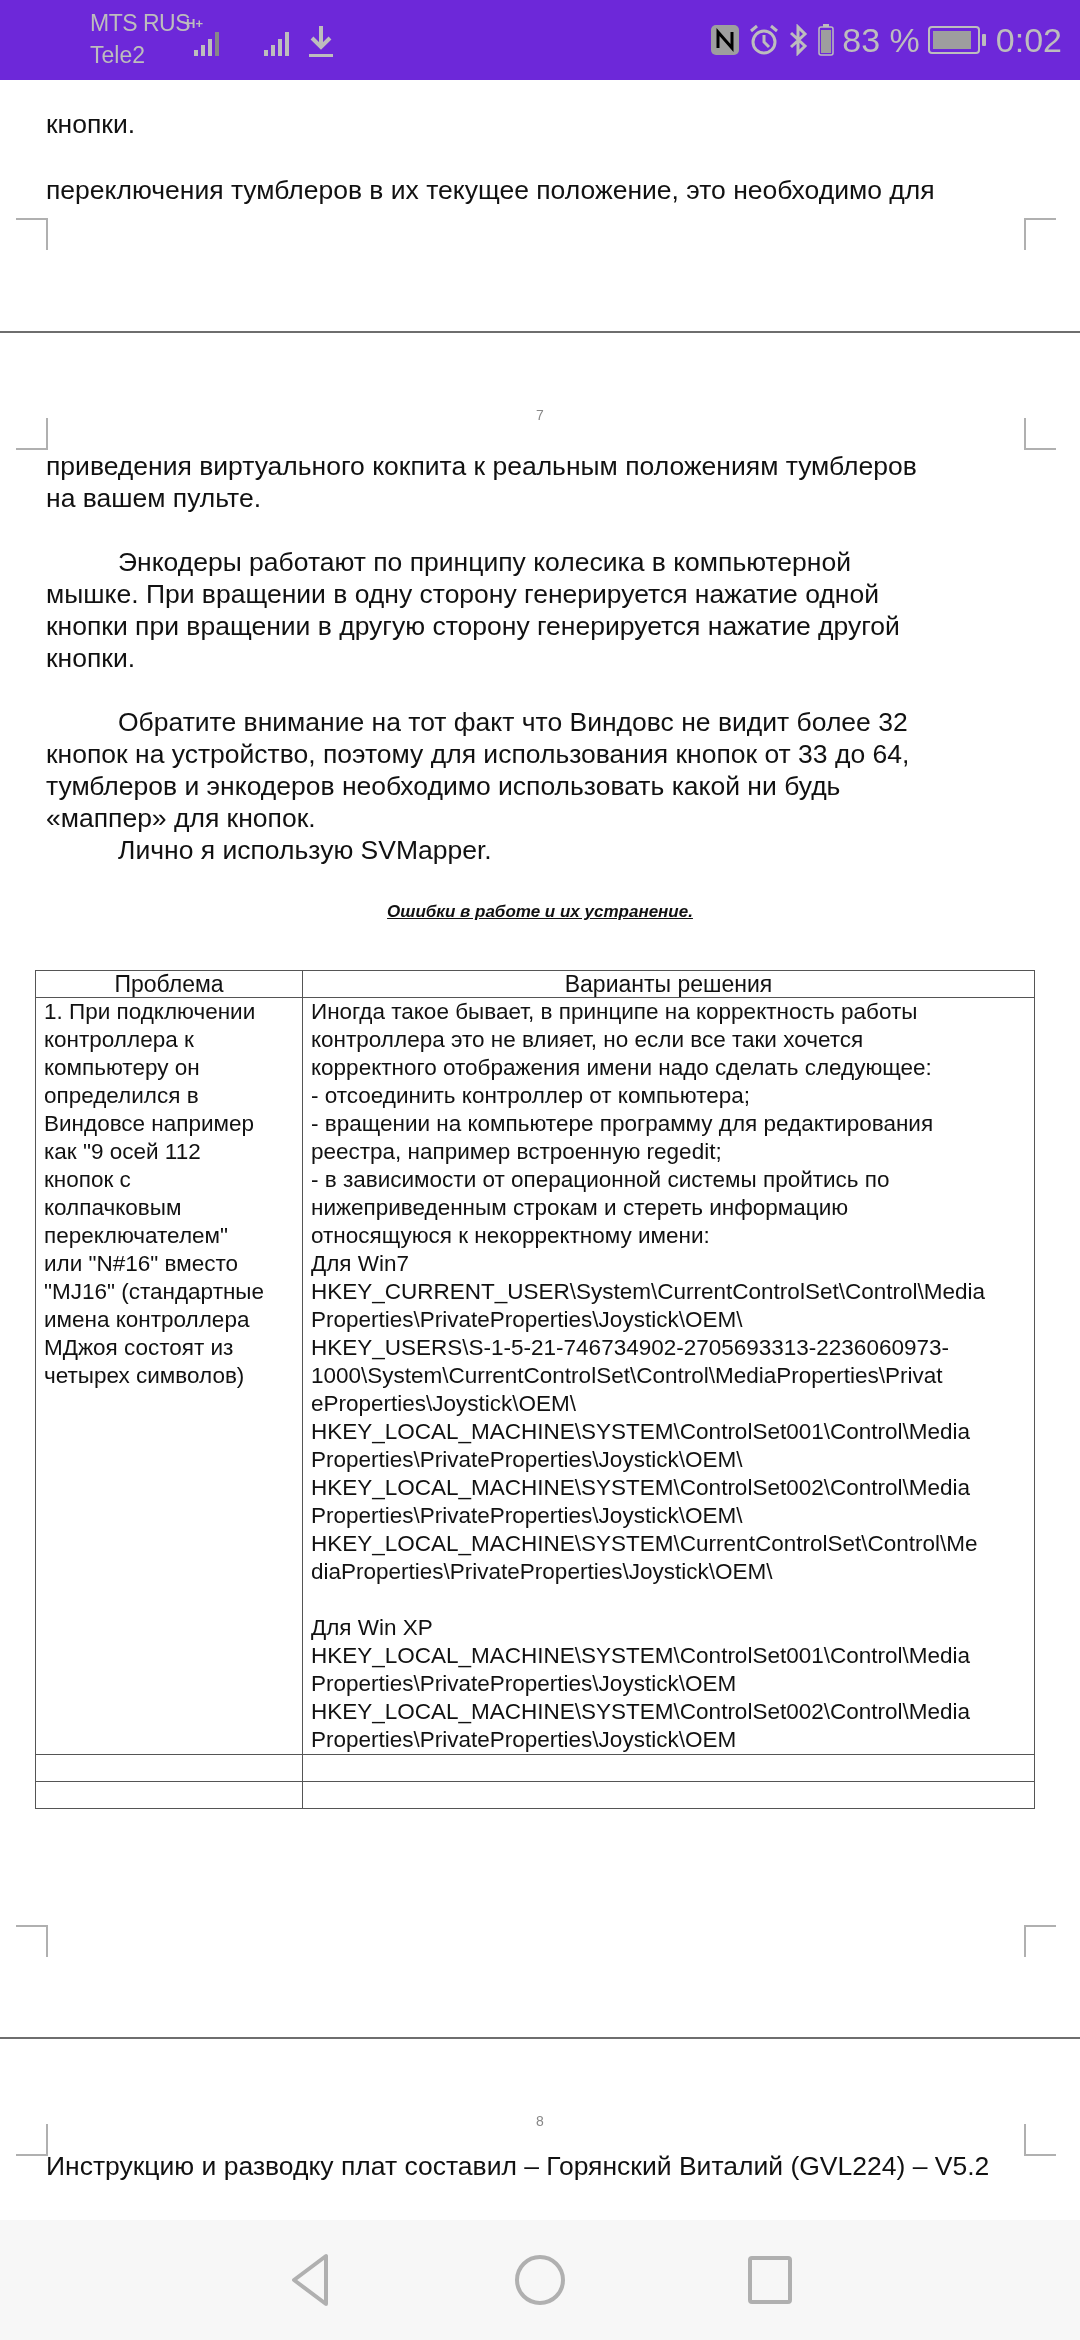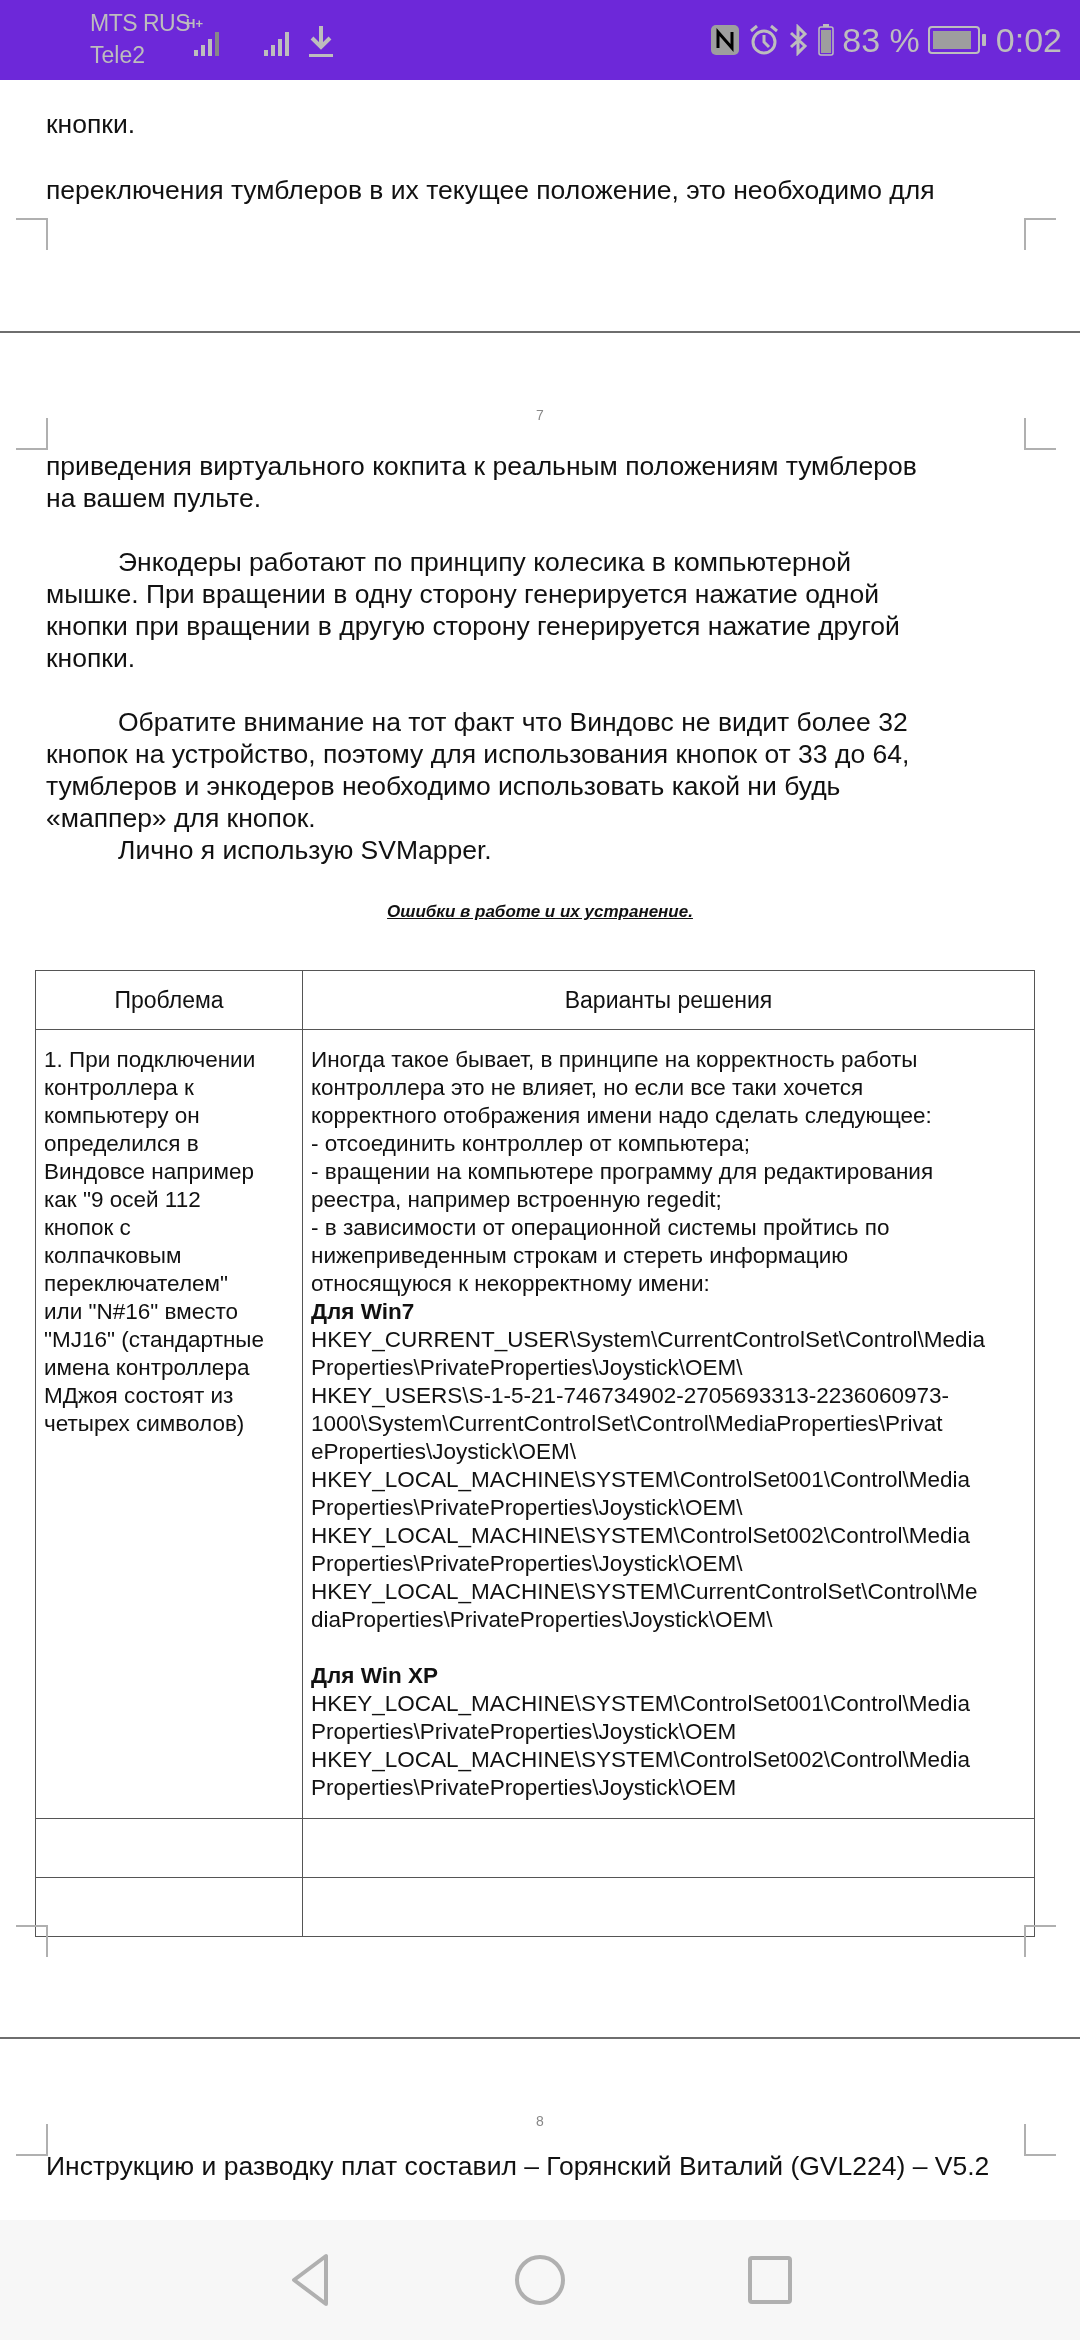--- a/index.html
+++ b/index.html
@@ -14,25 +14,25 @@
   .ind { padding-left:72px; }
   .pagebreak { position:absolute; left:0; width:1080px; height:2px; background:#6e6e6e; }
   .crop { position:absolute; width:30px; height:30px; border-color:#b0b0b0; border-style:solid; border-width:0; }
   .crop.tl { border-right-width:2px; border-top-width:2px; }
   .crop.tr { border-left-width:2px; border-top-width:2px; }
   .crop.bl { border-right-width:2px; border-bottom-width:2px; }
   .crop.br { border-left-width:2px; border-bottom-width:2px; }
   .pagenum { position:absolute; left:0; width:1080px; text-align:center; font-size:14px; color:#888; }
   .heading { position:absolute; left:0; width:1080px; text-align:center; font-size:17px; font-weight:bold; font-style:italic; text-decoration:underline; }
   table.err { position:absolute; left:35px; top:890px; width:1000px; border-collapse:collapse; font-size:22.5px; line-height:28px; }
-  table.err td, table.err th { border:1.5px solid #555; vertical-align:top; padding:16px 8px; }
+  table.err td, table.err th { border:1.5px solid #555; vertical-align:top; padding:0 8px; }
   table.err th { font-weight:normal; text-align:center; font-size:23px; line-height:26px; }
   .c1 { width:250px; }
   .line { display:block; white-space:nowrap; }
-  .bold { font-weight:bold; }
+  .bold { font-weight:normal; }
   .emptyrow td { height:26px; }
   .navbar { position:absolute; left:0; top:2220px; width:1080px; height:120px; background:#f7f7f7; }
   .nav-btn { position:absolute; top:30px; width:60px; height:60px; }
 </style>
 </head>
 <body>
 
 <div class="statusbar">
   <span class="carrier1">MTS RUS</span>
   <span style="position:absolute;left:186px;top:16px;font-size:13px;font-weight:bold;color:#bdbdbd;">H+</span>

